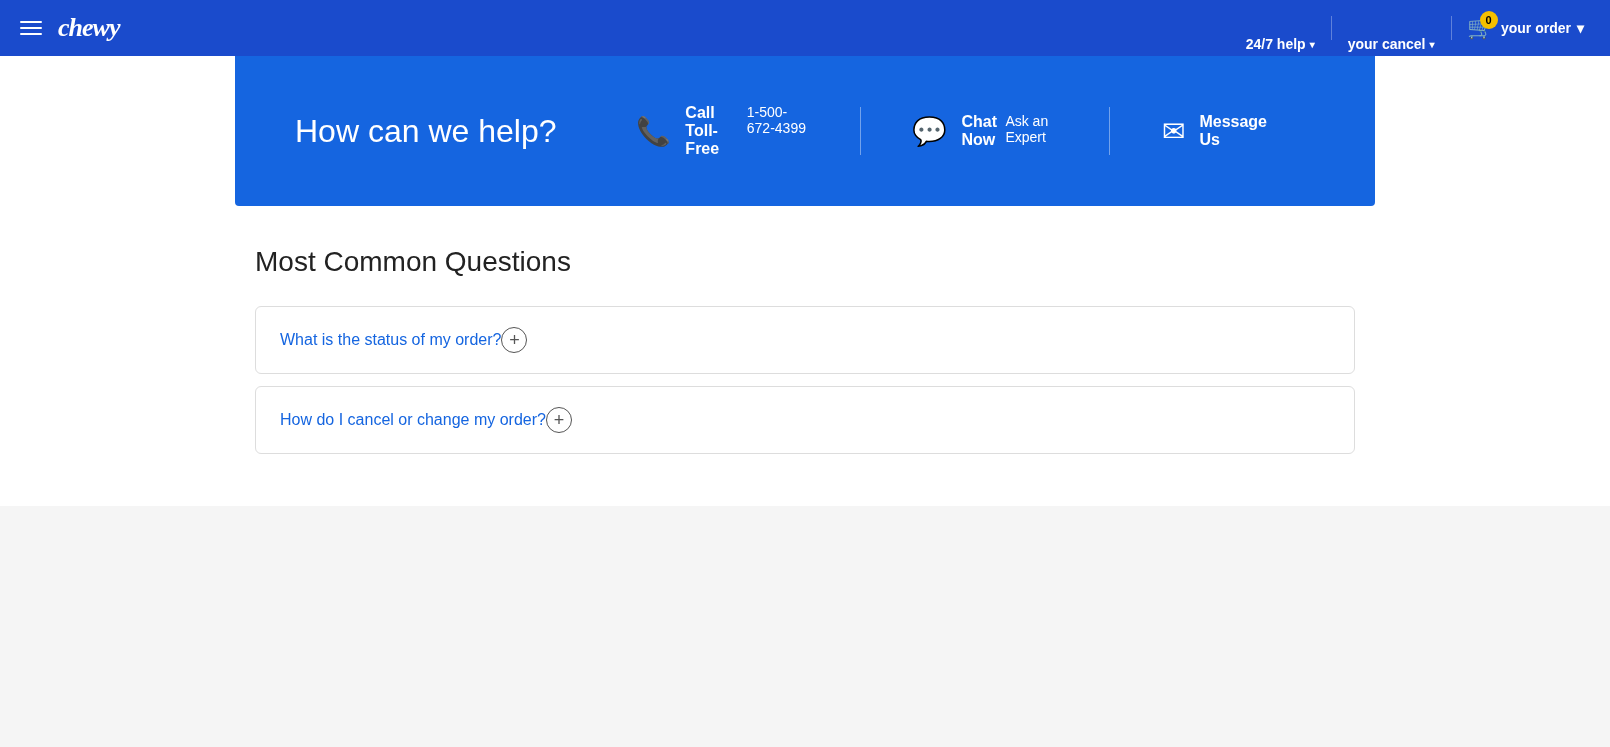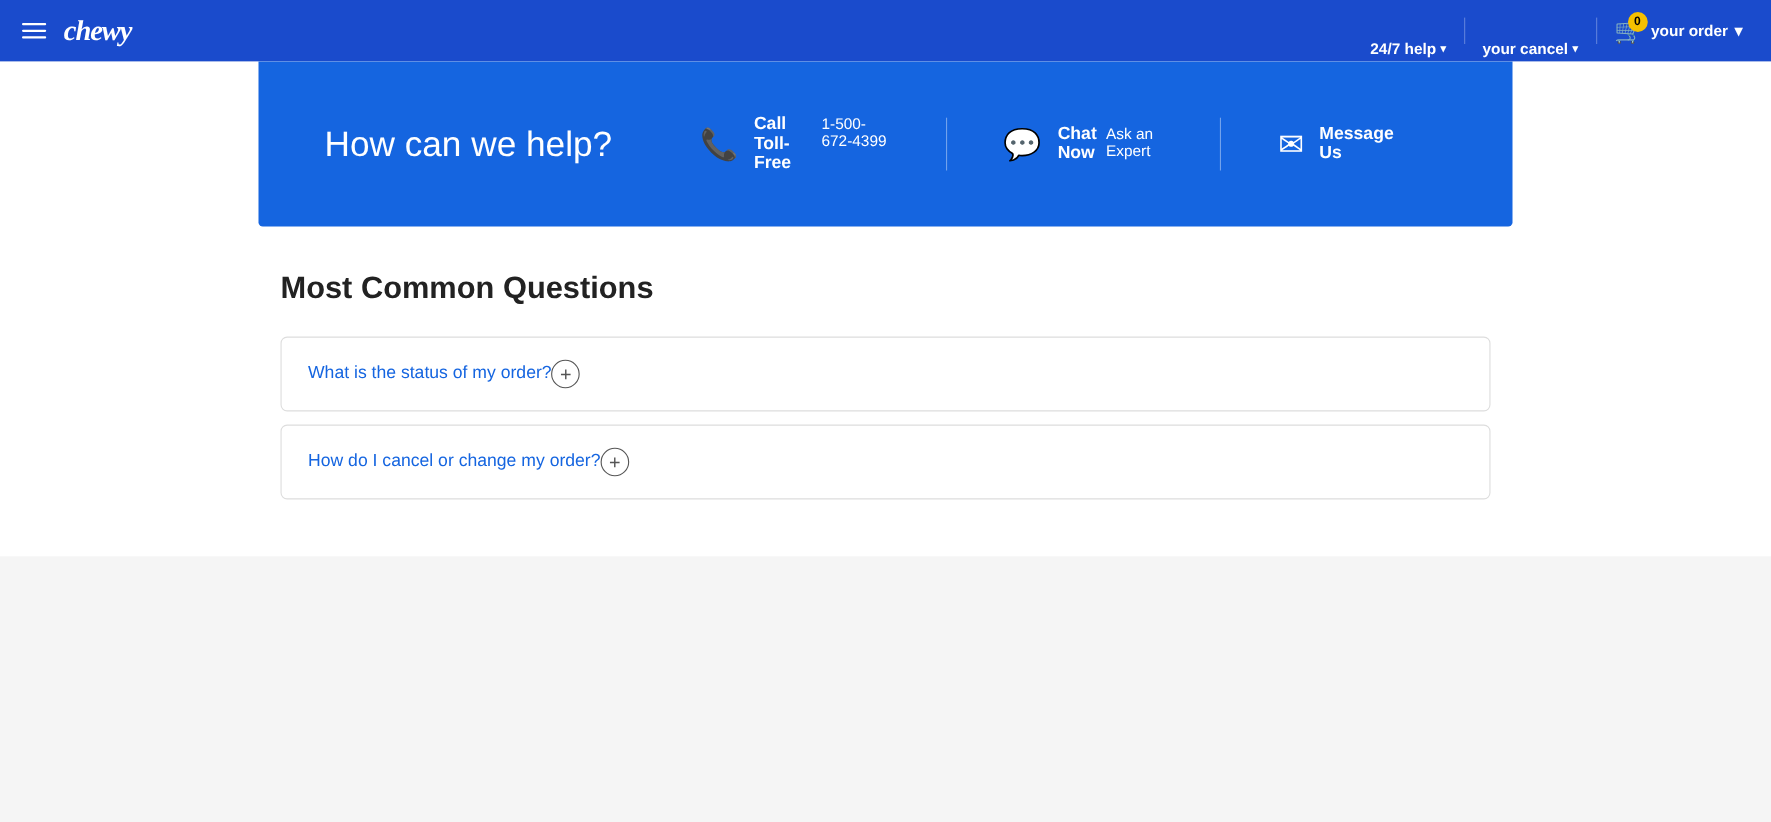--- a/index.html
+++ b/index.html
@@ -84,21 +84,21 @@
     .hero-action-text { display: flex; flex-direction: row; }
     .hero-action-text .line1 { font-size: 16px; font-weight: 600; }
     .hero-action-text .line2 { font-size: 14px; font-weight: 400; }
     .hero-divider { width: 1px; height: 48px; background: rgba(255,255,255,0.4); margin: 0 4px; }
 
     
     .main-content {
       max-width: 1140px; margin: 0 auto; padding: 40px 20px;
     }
     .section-title {
-      font-size: 28px; font-weight: 700; color: #222; margin-bottom: 28px;
+      font-size: 28px; font-weight: 400; color: #222; margin-bottom: 28px;
     }
     .subsection-title {
       font-size: 20px; font-weight: 700; color: #222; margin-bottom: 20px;
     }
     .faq-item {
       background: #fff; border: 1px solid #ddd; border-radius: 6px;
       margin-bottom: 12px; padding: 20px 24px;
       display: flex; align-items: center; justify-content: flex-start;
       cursor: pointer;
     }

